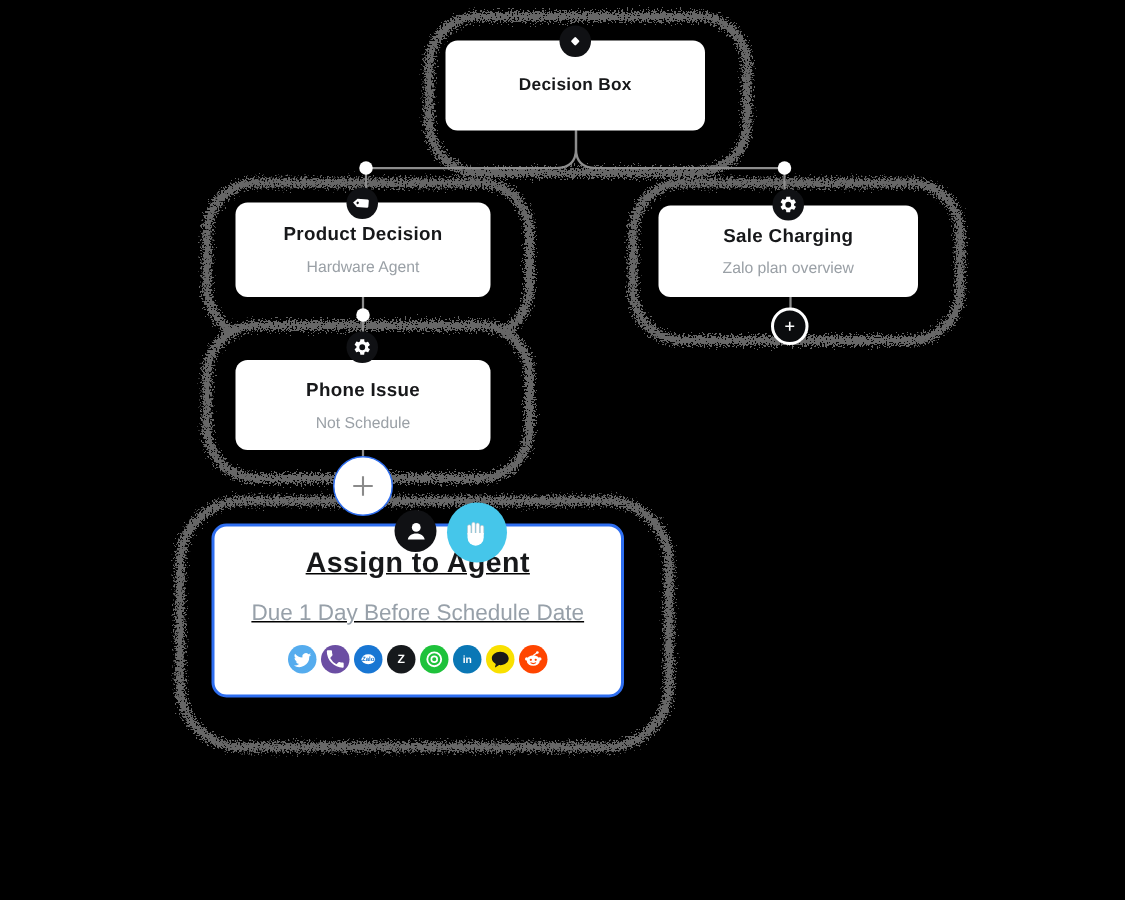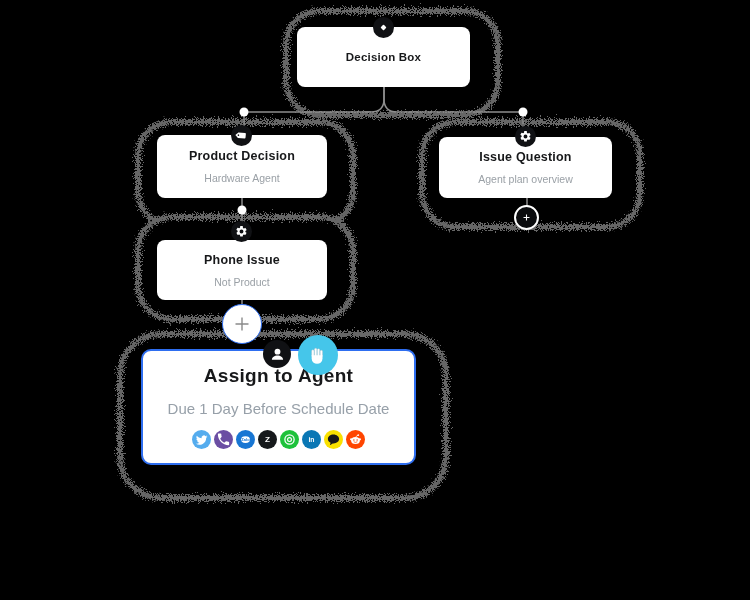--- a/index.html
+++ b/index.html
@@ -14,21 +14,21 @@
 
   svg.lines{position:absolute;left:0;top:0;z-index:2;}
   svg.lines path{fill:none;stroke:#8d8d8d;stroke-width:1.5;}
   svg.lines circle{fill:#fff;}
 
   .card{position:absolute;background:#fff;border-radius:8px;z-index:3;
         display:flex;flex-direction:column;align-items:center;justify-content:center;text-align:right;}
   .card .title{font-weight:700;color:#17181a;font-size:12.5px;letter-spacing:.2px;}
   .card .sub{color:#9aa0a6;font-size:10.5px;margin-top:9px;}
   .card.decision .title{font-size:11.5px;}
-  .card.assign{border:2px solid #2e6ef0;border-radius:10px;}
+  .card.assign{border:2px solid #2e6ef0;border-radius:10px;text-decoration:underline;}
   .card.assign .title{font-size:19px;letter-spacing:.3px;}
   .card.assign .sub{font-size:15px;margin-top:13px;color:#97a0a9;}
 
   .badge{position:absolute;border-radius:50%;display:flex;align-items:center;justify-content:center;z-index:4;}
   .badge.dark{width:21px;height:21px;background:#101114;}
   .badge.dark svg{width:13px;height:13px;}
   .plus-small{width:21px;height:21px;background:#0b0c0e;border:2px solid #fff;}
   .plus-small svg{width:13px;height:13px;}
   .plus-big{width:38px;height:38px;background:#fff;border:1.5px solid #2e6ef0;z-index:4;}
   .plus-big svg{width:24px;height:24px;}
@@ -86,37 +86,37 @@
     <div class="sub">Hardware Agent</div>
   </div>
   <div class="badge dark" style="left:231px;top:125px">
     <svg viewBox="0 0 24 24" style="transform:rotate(-40deg)">
       <path d="M4 4h7.2l8.8 8.8a1.6 1.6 0 0 1 0 2.2l-5 5a1.6 1.6 0 0 1-2.2 0L4 11.2z" fill="#fff"></path>
       <circle cx="8" cy="8" r="1.5" fill="#101114"></circle>
     </svg>
   </div>
 
   <div class="card" style="left:439px;top:137px;width:173px;height:61px">
-    <div class="title">Issue Question</div>
-    <div class="sub">Agent plan overview</div>
+    <div class="title">Sale Charging</div>
+    <div class="sub">Zalo plan overview</div>
   </div>
   <div class="badge dark" style="left:515px;top:126px">
     <svg viewBox="0 0 24 24">
       <path fill="#fff" d="M19.14 12.94c.04-.3.06-.61.06-.94s-.02-.64-.07-.94l2.03-1.58a.49.49 0 0 0 .12-.61l-1.92-3.32a.49.49 0 0 0-.59-.22l-2.39.96c-.5-.38-1.03-.7-1.62-.94l-.36-2.54A.48.48 0 0 0 13.92 2h-3.84c-.24 0-.43.17-.47.41l-.36 2.54c-.59.24-1.13.57-1.62.94l-2.39-.96a.49.49 0 0 0-.59.22L2.73 8.47c-.12.21-.08.47.12.61l2.03 1.58c-.05.3-.09.63-.09.94s.02.64.07.94l-2.03 1.58a.49.49 0 0 0-.12.61l1.92 3.32c.12.22.37.29.59.22l2.39-.96c.5.38 1.03.7 1.62.94l.36 2.54c.05.24.24.41.48.41h3.84c.24 0 .44-.17.47-.41l.36-2.54c.59-.24 1.13-.56 1.62-.94l2.39.96c.22.08.47 0 .59-.22l1.92-3.32a.49.49 0 0 0-.12-.61zM12 15.6a3.6 3.6 0 1 1 0-7.2 3.6 3.6 0 0 1 0 7.2z"></path>
     </svg>
   </div>
   <div class="badge plus-small" style="left:514px;top:205px">
     <svg viewBox="0 0 24 24">
       <path d="M12 6.5v11M6.5 12h11" stroke="#fff" stroke-width="2" fill="none"></path>
     </svg>
   </div>
 
   <div class="card" style="left:157px;top:240px;width:170px;height:60px">
     <div class="title">Phone Issue</div>
-    <div class="sub">Not Product</div>
+    <div class="sub">Not Schedule</div>
   </div>
   <div class="badge dark" style="left:231px;top:221px">
     <svg viewBox="0 0 24 24">
       <path fill="#fff" d="M19.14 12.94c.04-.3.06-.61.06-.94s-.02-.64-.07-.94l2.03-1.58a.49.49 0 0 0 .12-.61l-1.92-3.32a.49.49 0 0 0-.59-.22l-2.39.96c-.5-.38-1.03-.7-1.62-.94l-.36-2.54A.48.48 0 0 0 13.92 2h-3.84c-.24 0-.43.17-.47.41l-.36 2.54c-.59.24-1.13.57-1.62.94l-2.39-.96a.49.49 0 0 0-.59.22L2.73 8.47c-.12.21-.08.47.12.61l2.03 1.58c-.05.3-.09.63-.09.94s.02.64.07.94l-2.03 1.58a.49.49 0 0 0-.12.61l1.92 3.32c.12.22.37.29.59.22l2.39-.96c.5.38 1.03.7 1.62.94l.36 2.54c.05.24.24.41.48.41h3.84c.24 0 .44-.17.47-.41l.36-2.54c.59-.24 1.13-.56 1.62-.94l2.39.96c.22.08.47 0 .59-.22l1.92-3.32a.49.49 0 0 0-.12-.61zM12 15.6a3.6 3.6 0 1 1 0-7.2 3.6 3.6 0 0 1 0 7.2z"></path>
     </svg>
   </div>
 
   <div class="badge plus-big" style="left: 222px; top: 304px; border-color: rgb(46, 110, 240);">
     <svg viewBox="0 0 24 24">
       <path d="M12 5.5v13M5.5 12h13" stroke="#8a8a8a" stroke-width="1.4" fill="none"></path>

